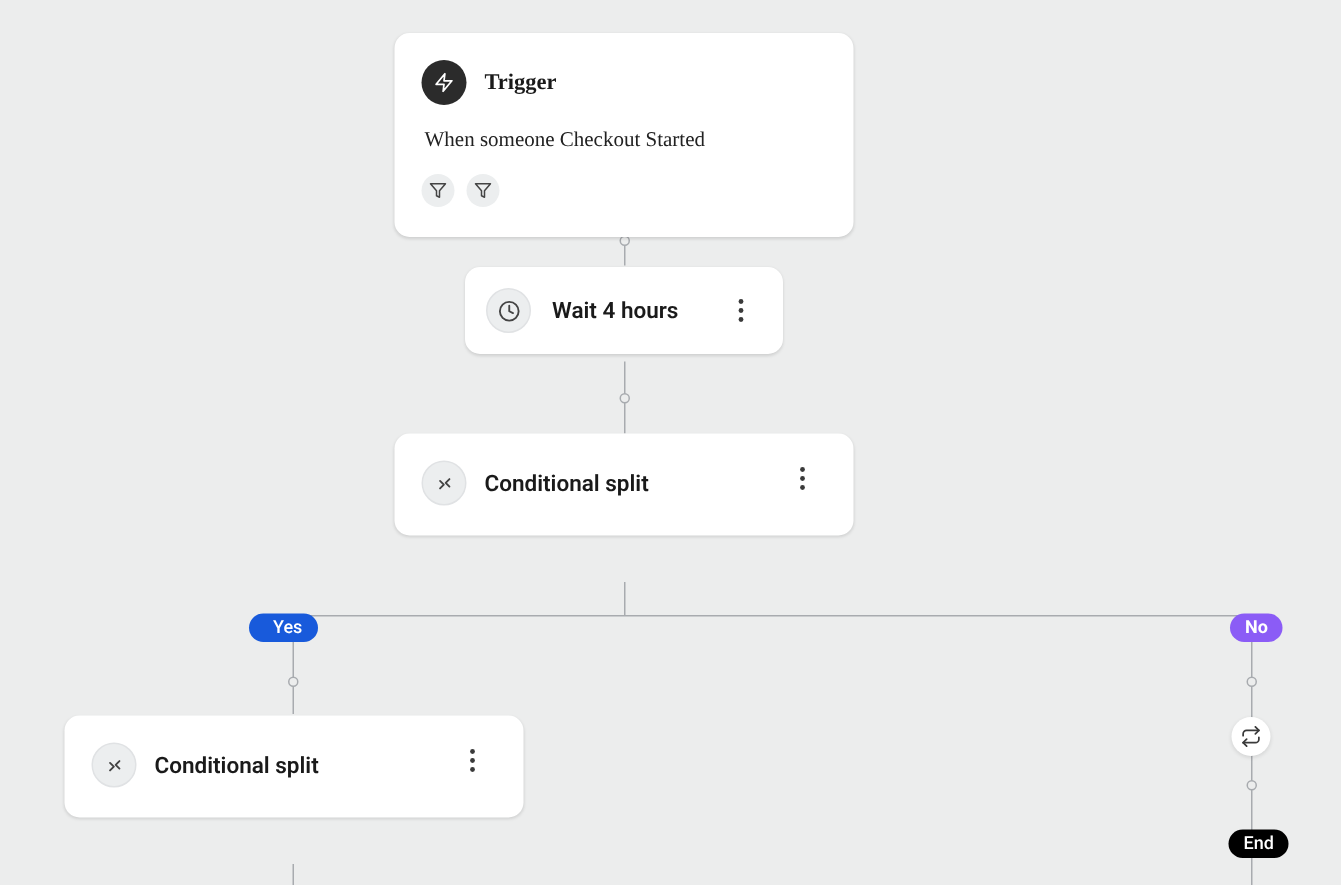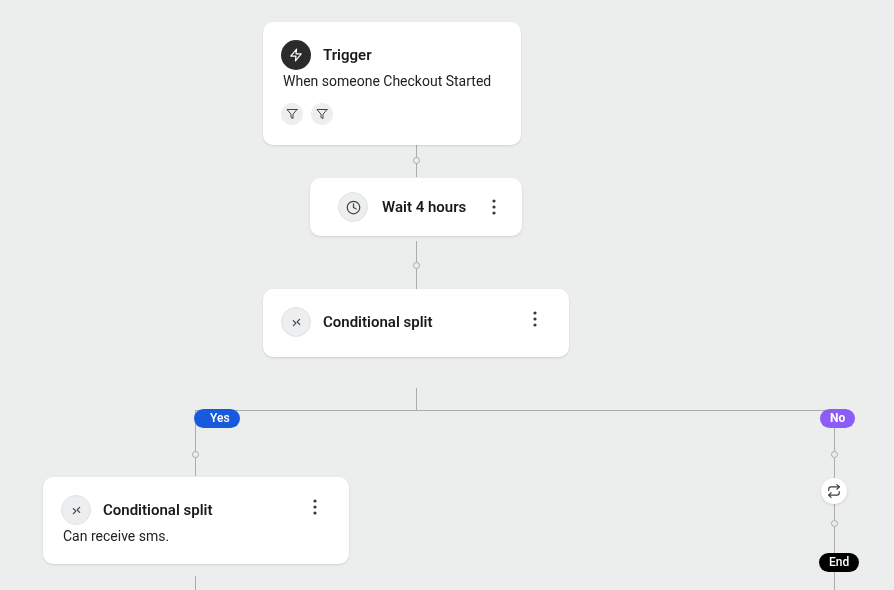--- a/index.html
+++ b/index.html
@@ -33,21 +33,21 @@
     gap: 12px;
   }
 
   .head .title {
     font-weight: 600;
     font-size: 15px;
     color: #1a1a1a;
   }
 
   .desc {
-    margin-top: 3px;
+    margin-top: 16px;
     margin-left: 2px;
     font-size: 14px;
     color: #222;
   }
 
   .icon-circle {
     width: 30px; height: 30px;
     border-radius: 50%;
     display: flex; align-items: center; justify-content: center;
     flex-shrink: 0;
@@ -79,21 +79,21 @@
     cursor: pointer;
     color: #3a3a3a;
     user-select: none;
   }
   .kebab svg { display: block; }
 
   .wait-node {
     display: flex;
     align-items: center;
     gap: 14px;
-    padding: 14px 16px 14px 28px;
+    padding: 14px 16px 14px 14px;
     justify-content: space-between;
   }
   .wait-node .left {
     display: flex; align-items: center; gap: 14px;
   }
 
   .split-head {
     display: flex;
     align-items: flex-start;
     justify-content: space-between;
@@ -163,40 +163,40 @@
 
   <div class="vline" style="left:195px; top:410px; height:66px;"></div>
   <div class="dot" style="left:192px; top:451px;"></div>
 
   <div class="vline" style="left:834px; top:410px; height:180px;"></div>
   <div class="dot" style="left:831px; top:451px;"></div>
   <div class="dot" style="left:831px; top:520px;"></div>
 
   <div class="vline" style="left:195px; top:576px; height:14px;"></div>
 
-  <div class="badge badge-yes" style="left:194px; top:409px;padding-left:16px;">
+  <div class="badge badge-yes" style="left:166px; top:409px;padding-left:16px;">
     <span>Yes</span>
   </div>
   <div class="badge badge-no" style="left:820px; top:409px;">
     <span>No</span>
   </div>
   <div class="badge badge-end" style="left:819px; top:553px;">
     <span>End</span>
   </div>
 
   <div class="add-circle" style="left:821px; top:478px;">
     <svg width="14" height="14" viewBox="0 0 24 24" fill="none" stroke="currentColor" stroke-width="2" stroke-linecap="round" stroke-linejoin="round">
       <polyline points="17 1 21 5 17 9"></polyline>
       <path d="M3 11V9a4 4 0 0 1 4-4h14"></path>
       <polyline points="7 23 3 19 7 15"></polyline>
       <path d="M21 13v2a4 4 0 0 1-4 4H3"></path>
     </svg>
   </div>
 
-  <div class="node node-pad" style="left:263px; top:22px; width:258px;">
+  <div class="node node-pad" style="left:263px; top:22px; width:306px;font-family:Liberation Serif, serif;">
     <div class="head">
       <div class="icon-circle icon-dark">
         <svg width="14" height="14" viewBox="0 0 24 24" fill="none" stroke="currentColor" stroke-width="2" stroke-linecap="round" stroke-linejoin="round">
           <polygon points="13 2 3 14 12 14 11 22 21 10 12 10 13 2"></polygon>
         </svg>
       </div>
       <div class="title">Trigger</div>
     </div>
     <div class="desc">When someone Checkout Started</div>
     <div class="small-icons">
@@ -265,16 +265,15 @@
         <div class="title">Conditional split</div>
       </div>
       <div class="kebab">
         <svg width="4" height="16" viewBox="0 0 4 16">
           <circle cx="2" cy="2" r="1.6" fill="currentColor"></circle>
           <circle cx="2" cy="8" r="1.6" fill="currentColor"></circle>
           <circle cx="2" cy="14" r="1.6" fill="currentColor"></circle>
         </svg>
       </div>
     </div>
-    <div class="desc">Can receive sms.</div>
   </div>
 
 </div>
 
 </body></html>

